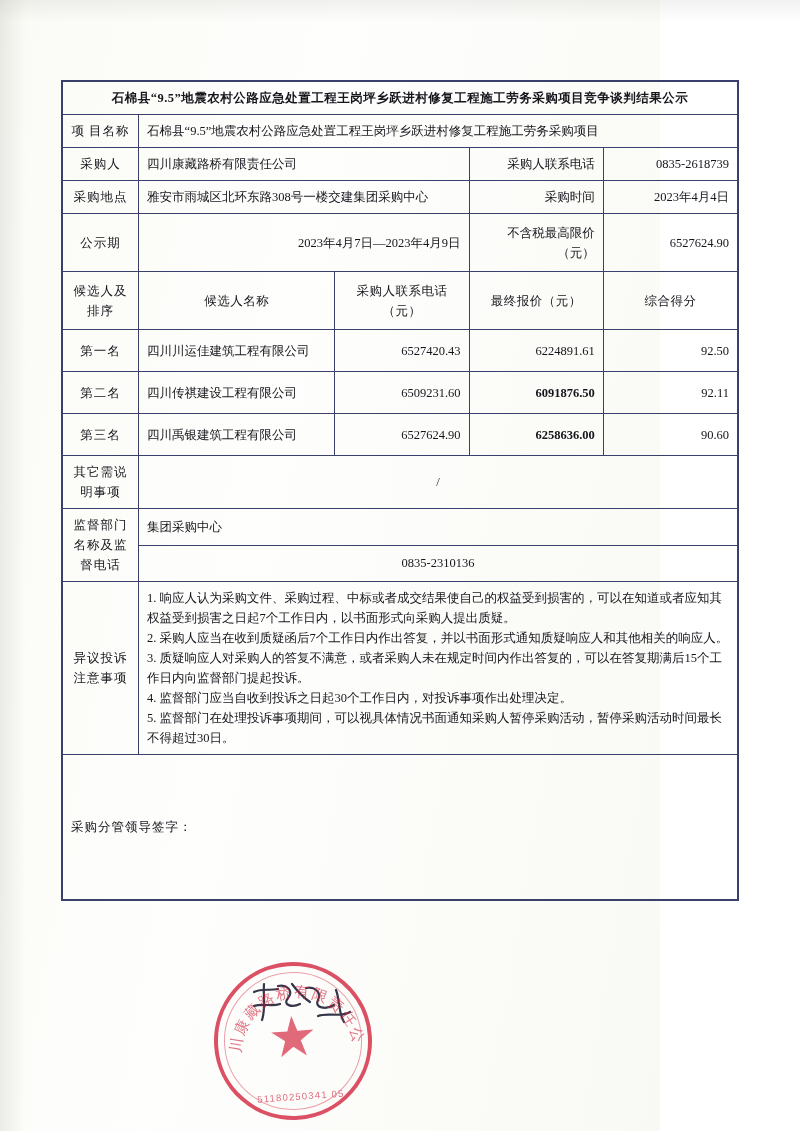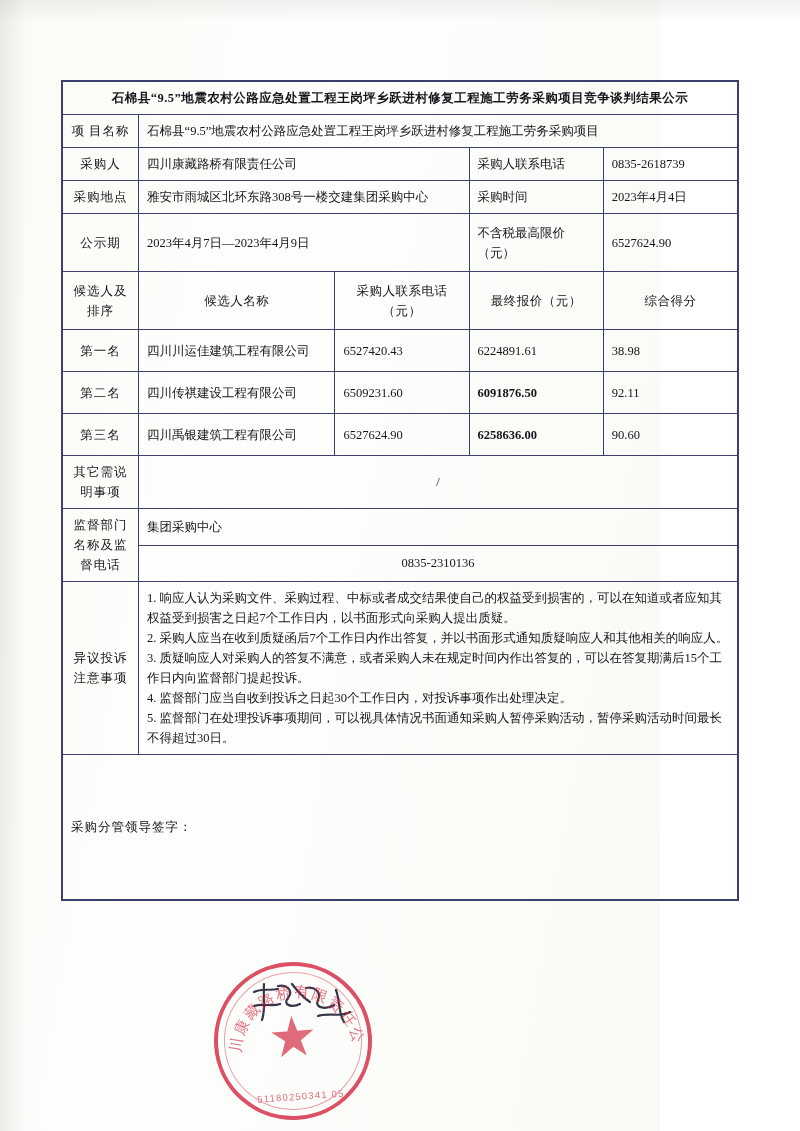--- a/index.html
+++ b/index.html
@@ -64,21 +64,21 @@
   .lbl {
     text-align: center;
     letter-spacing: 1px;
     white-space: pre-line;
   }
   .val {
     text-align: left;
     padding-left: 10px;
   }
   .val-center {
-    text-align: left;
+    text-align: right;
   }
   .hdr-center {
     text-align: center;
     letter-spacing: 0.5px;
   }
   .bold-num {
     font-weight: bold;
   }
   .notes {
     text-align: left;
@@ -244,21 +244,21 @@
         <td class="hdr-center">采购人联系电话（元）</td>
         <td class="hdr-center">最终报价（元）</td>
         <td class="hdr-center">综合得分</td>
       </tr>
 
       <tr style="height:42px;">
         <td class="lbl">第一名</td>
         <td class="val">四川川运佳建筑工程有限公司</td>
         <td class="val-center">6527420.43</td>
         <td class="val-center">6224891.61</td>
-        <td class="val-center">38.98</td>
+        <td class="val-center">92.50</td>
       </tr>
 
       <tr style="height:42px;">
         <td class="lbl">第二名</td>
         <td class="val">四川传祺建设工程有限公司</td>
         <td class="val-center">6509231.60</td>
         <td class="val-center bold-num">6091876.50</td>
         <td class="val-center">92.11</td>
       </tr>
 

